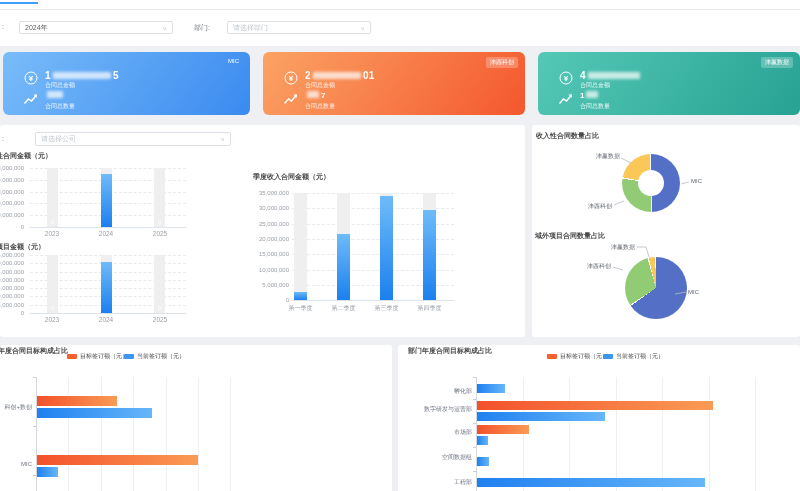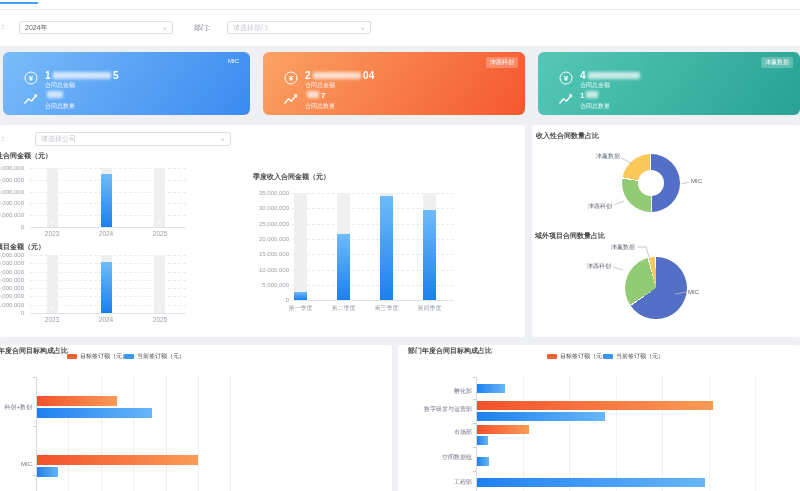--- a/index.html
+++ b/index.html
@@ -75,21 +75,21 @@
     <div class="cval2" style="top:39px;"><span></span><span class="blur" style="width:16px;"></span><span></span></div>
     <div class="clab" style="top:50px;">合同总数量</div>
   </div>
 
   <div class="card" style="left:263px;top:52px;width:262px;background:linear-gradient(125deg,#fba364 0%,#f4572e 100%);">
     <div class="chip">沣西科创</div>
     <svg class="cicon" style="top:18px;" viewBox="0 0 16 16">
       <circle cx="8" cy="8" r="6" fill="none" stroke="#fff" stroke-width="1"></circle>
       <text x="8" y="11" font-size="8" fill="#fff" text-anchor="middle" font-weight="bold">¥</text>
     </svg>
-    <div class="cval" style="top:18px;"><span>2</span><span class="blur" style="width:48px;"></span><span>04</span></div>
+    <div class="cval" style="top:18px;"><span>2</span><span class="blur" style="width:48px;"></span><span>01</span></div>
     <div class="clab" style="top:29px;">合同总金额</div>
     <svg class="cicon" style="top:39px;" viewBox="0 0 16 16">
       <polyline points="1.5,12.5 5.5,8 8.5,10 13.5,4" fill="none" stroke="#fff" stroke-width="1.4"></polyline>
       <polygon points="10.5,3.5 14,3.6 13.5,7" fill="#fff"></polygon>
     </svg>
     <div class="cval2" style="top:39px;"><span></span><span class="blur" style="width:12px;"></span><span>7</span></div>
     <div class="clab" style="top:50px;">合同总数量</div>
   </div>
 
   <div class="card" style="left:538px;top:52px;width:262px;background:linear-gradient(125deg,#55c8b7 0%,#27a293 100%);">

